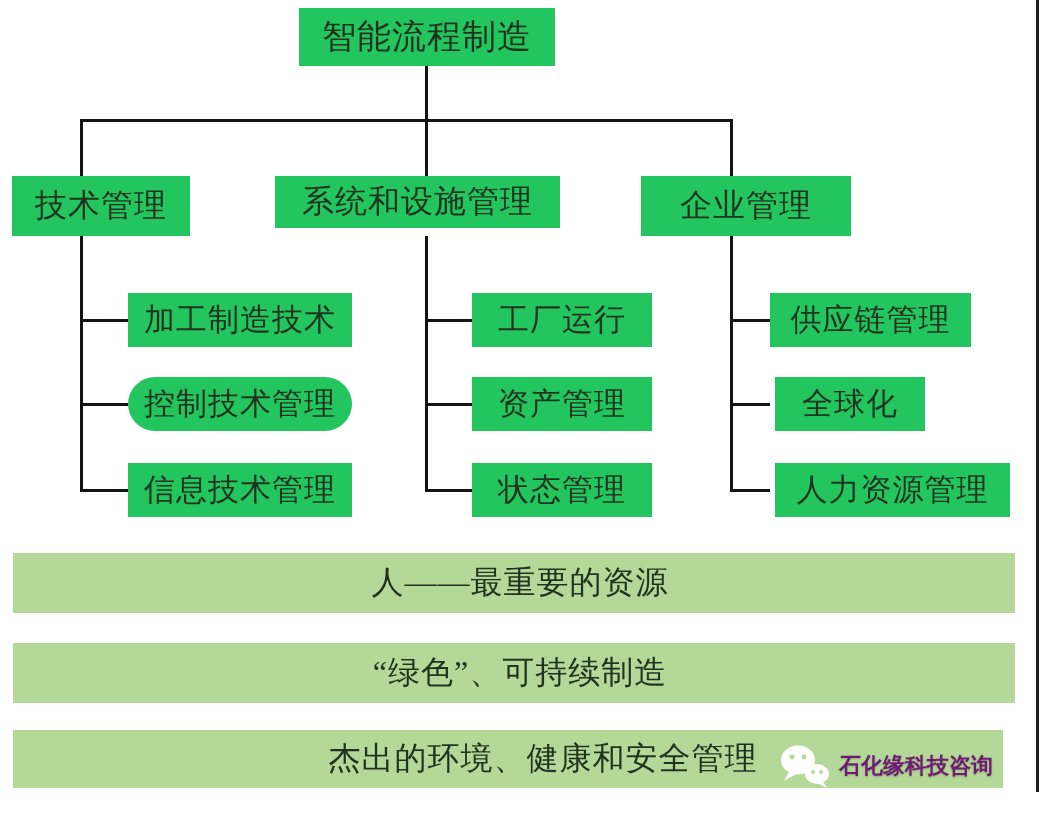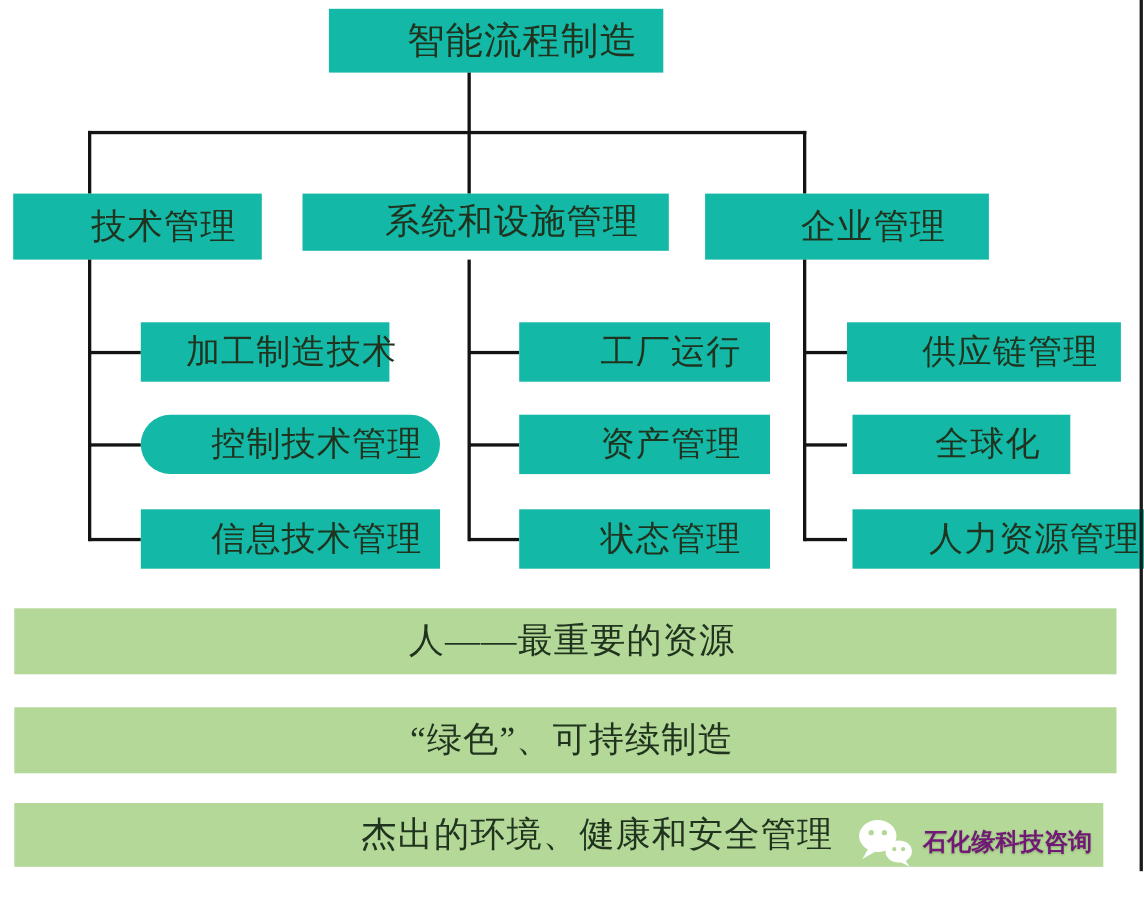--- a/index.html
+++ b/index.html
@@ -1,23 +1,23 @@
 <!DOCTYPE html>
 <html><head>
 <meta charset="utf-8">
 <style>
   html,body { margin:0; padding:0; background:#ffffff; }
   .stage {
     position:relative; width:1040px; height:815px; background:#ffffff;
     font-family:"Liberation Serif","DejaVu Serif",serif; overflow:hidden;
   }
   .node {
-    position:absolute; background:#14b8a6; color:#1f331f;
+    position:absolute; background:#22c55e; color:#1f331f;
     display:flex; align-items:center; justify-content:center;
-    font-size:32px; letter-spacing:1px; white-space:nowrap;padding-left:48px;
+    font-size:32px; letter-spacing:1px; white-space:nowrap;
   }
   .node.root { font-size:34px; }
   .line { position:absolute; background:#131313; }
   .line.v { width:3px; }
   .line.h { height:3px; }
   .bar {
     position:absolute; left:13px; width:990px; height:60px;
     background:#b4d897; color:#1f331f;
     display:flex; align-items:center; justify-content:center;
     font-size:32px; letter-spacing:1px; white-space:nowrap;padding-left:12px;
@@ -58,21 +58,21 @@
   <div class="line h" style="left:81px; top:489px; width:47px;"></div>
 
   <div class="line h" style="left:426px; top:319px; width:46px;"></div>
   <div class="line h" style="left:426px; top:403px; width:46px;"></div>
   <div class="line h" style="left:426px; top:489px; width:46px;"></div>
 
   <div class="line h" style="left:731px; top:319px; width:39px;"></div>
   <div class="line h" style="left:731px; top:403px; width:39px;"></div>
   <div class="line h" style="left:731px; top:489px; width:39px;"></div>
 
-  <div class="node" style="left:128px; top:293px; width:178px; height:54px; font-size:31px;">加工制造技术</div>
+  <div class="node" style="left:128px; top:293px; width:224px; height:54px; font-size:31px;">加工制造技术</div>
   <div class="node" style="left:128px; top:377px; width:224px; height:54px; font-size:31px;border-radius:27px;">控制技术管理</div>
   <div class="node" style="left:128px; top:463px; width:224px; height:54px; font-size:31px;">信息技术管理</div>
 
   <div class="node" style="left:472px; top:293px; width:180px; height:54px; font-size:31px;">工厂运行</div>
   <div class="node" style="left:472px; top:377px; width:180px; height:54px; font-size:31px;">资产管理</div>
   <div class="node" style="left:472px; top:463px; width:180px; height:54px; font-size:31px;">状态管理</div>
 
   <div class="node" style="left:770px; top:293px; width:201px; height:54px; font-size:31px;">供应链管理</div>
   <div class="node" style="left:775px; top:377px; width:150px; height:54px; font-size:31px;">全球化</div>
   <div class="node" style="left:775px; top:463px; width:235px; height:54px; font-size:31px;">人力资源管理</div>

